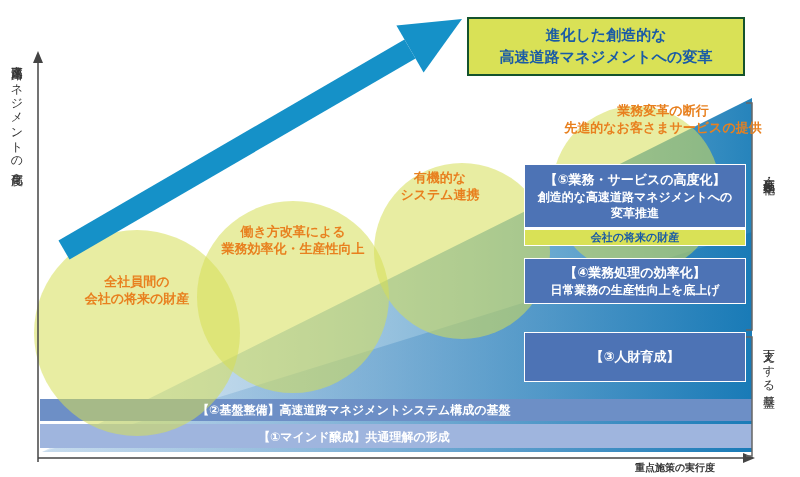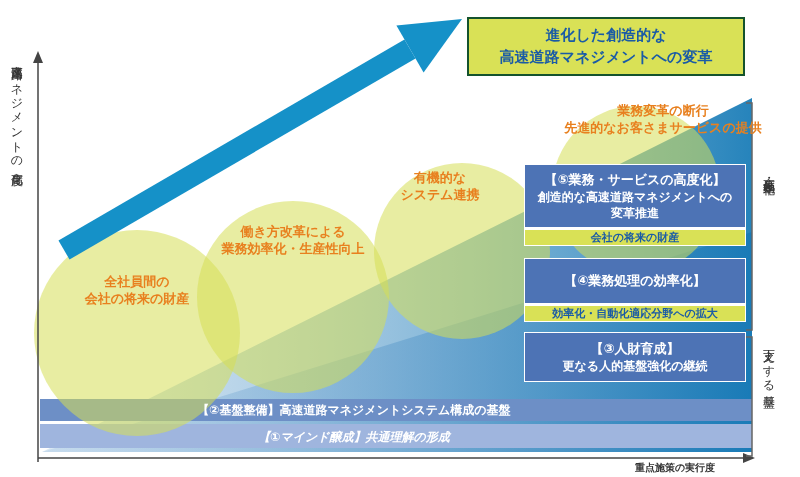--- a/index.html
+++ b/index.html
@@ -122,27 +122,26 @@
 
   <div class="abs step-box" style="top:164px; height:64px;">
     <div class="step-heading">【⑤業務・サービスの高度化】</div>
     <div class="step-body">創造的な高速道路マネジメントへの</div>
     <div class="step-body">変革推進</div>
   </div>
   <div class="abs step-tag" style="top:228px;">会社の将来の財産</div>
 
   <div class="abs step-box" style="top:258px; height:46px;">
     <div class="step-heading">【④業務処理の効率化】</div>
+    <div class="step-body">日常業務の生産性向上を底上げ</div>
   </div>
-  <div class="abs step-tag" style="top:304px;">効率化・自動化適応分野への拡大</div>
 
   <div class="abs step-box" style="top:332px; height:50px;">
     <div class="step-heading">【③人財育成】</div>
-    <div class="step-body">更なる人的基盤強化の継続</div>
   </div>
 
   <div class="abs band-label" style="top:402px;">【②基盤整備】高速道路マネジメントシステム構成の基盤</div>
-  <div class="abs band-label" style="top:429px;font-style:italic;">【①マインド醸成】共通理解の形成</div>
+  <div class="abs band-label" style="top:429px;">【①マインド醸成】共通理解の形成</div>
 
   <div class="abs side-label" style="top:168px;">高度化・効率化</div>
   <div class="abs side-label" style="top:340px;">下支えする基盤</div>
 
 </div>
 
 </body></html>

